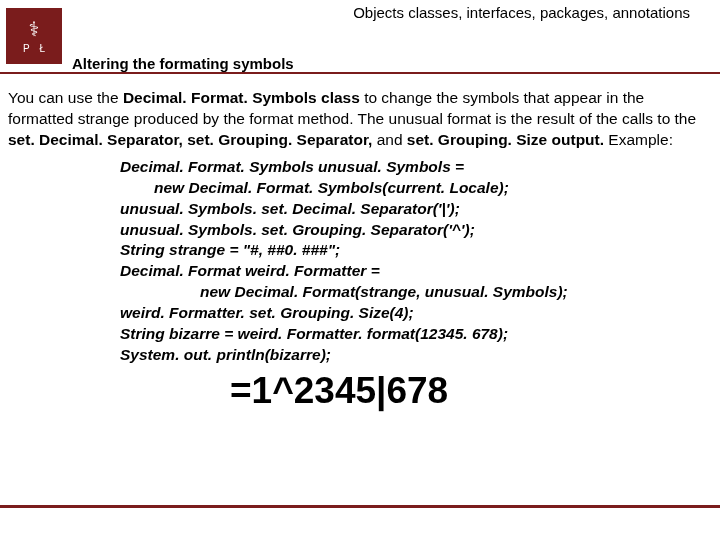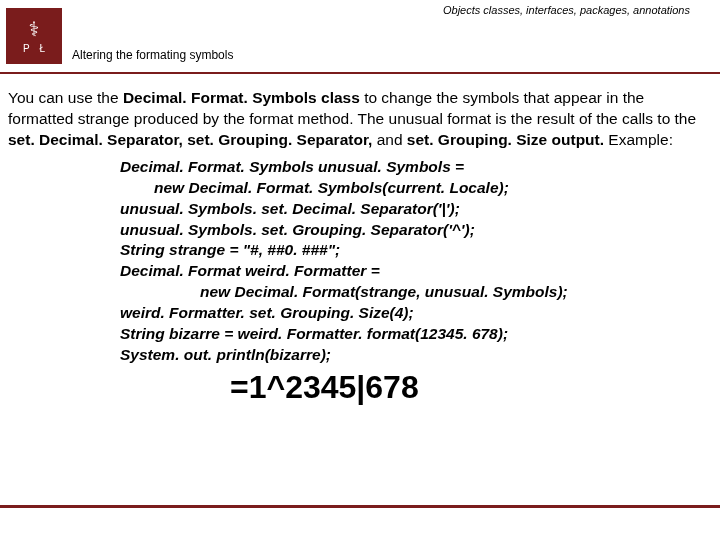--- a/index.html
+++ b/index.html
@@ -45,28 +45,26 @@
     flex: 1;
     display: flex;
     flex-direction: column;
     justify-content: flex-end;
     height: 100%;
   }
   .subtitle {
     position: absolute;
     top: 4px;
     right: 30px;
-    font-size: 11px;
-    font-style: italic;
+    font-size: 15px;
     text-align: right;
   }
   .slide-title {
-    font-size: 12px;
-    font-weight: normal;
-    margin-bottom: 10px;
+    font-size: 15px;
+    font-weight: bold;
   }
   .content {
     padding: 14px 8px 0 8px;
     font-size: 15.5px;
     line-height: 1.35;
   }
   .intro {
     margin-bottom: 6px;
   }
   .code-block {
@@ -84,21 +82,21 @@
   }
   .output-row {
     display: flex;
     align-items: baseline;
   }
   .output-label {
     font-style: italic;
     font-weight: bold;
   }
   .output-value {
-    font-size: 32px;
+    font-size: 37px;
     font-weight: bold;
     font-style: normal;
     margin-left: 110px;
   }
   .footer-line {
     position: absolute;
     bottom: 32px;
     left: 0;
     right: 0;
     border-top: 3px solid #7a1c1c;

